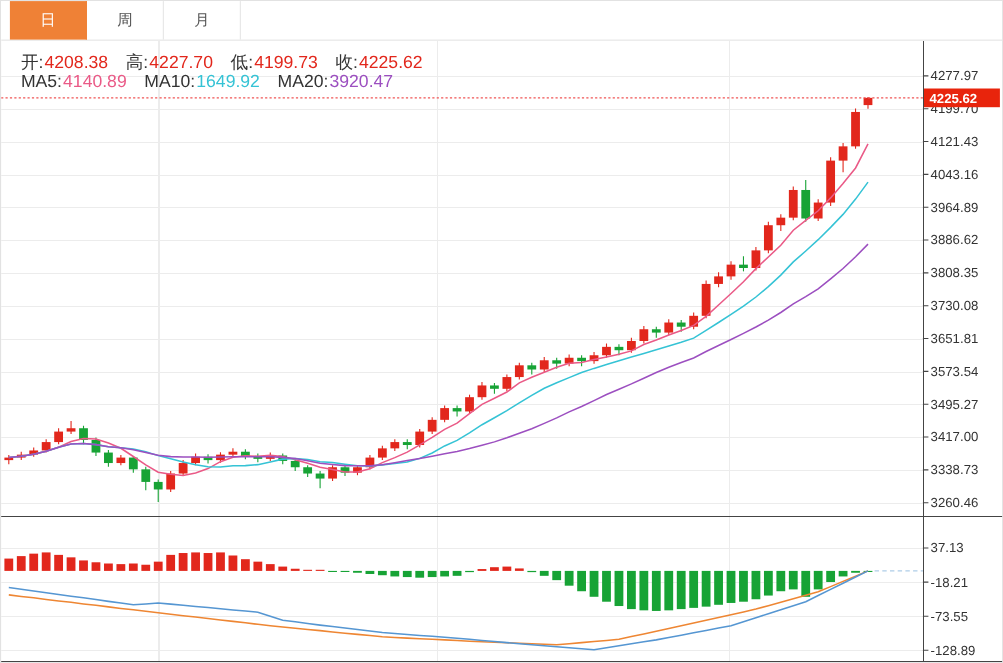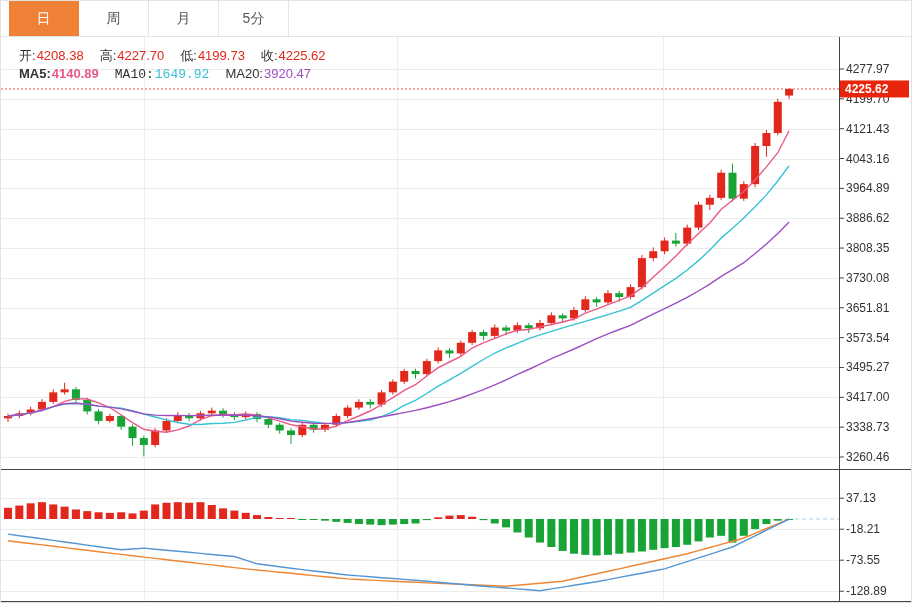--- a/index.html
+++ b/index.html
@@ -13,43 +13,42 @@
     padding-left:8px;background:#fff;border-bottom:1px solid #e4e4e4;box-sizing:border-box;
   }
   .tab{
     width:70px;height:100%;display:flex;align-items:center;justify-content:center;
     font-size:14px;color:#555;border-right:1px solid #e6e6e6;cursor:pointer;box-sizing:border-box;
   }
   .tab.active{background:var(--tab-accent);color:#fff;border-right-color:var(--tab-accent);}
   svg{position:absolute;left:0;display:block;}
   #main-chart{top:36px;}
   #macd-chart{top:468px;}
-  .readout{position:absolute;left:18px;font-size:13px;white-space:nowrap;z-index:5;letter-spacing:0;}
+  .readout{position:absolute;left:18px;font-size:16px;white-space:nowrap;z-index:5;letter-spacing:0;}
   .readout .lbl{color:#333;margin-right:1px;}
   .readout .val{margin-right:16px;}
   .c-up{color:var(--up);}
-  .c-ma5{color:var(--ma5);font-weight:bold;}
-  .c-ma10{color:var(--ma10);font-family:Liberation Mono, monospace;}
+  .c-ma5{color:var(--ma5);}
+  .c-ma10{color:var(--ma10);}
   .c-ma20{color:var(--ma20);text-align:right;}
   .c-diff{color:var(--diff);}
   .c-dea{color:var(--dea);}
   #ohlc-row{top:46px;}
   #ma-row{top:65px;}
   #macd-row{top:471px;}
 </style>
 </head>
 <body>
 
 <div class="screen" style="--up: #e2271c; --down: #17a335; --ma5: #ea5a87; --ma10: #35c3d5; --ma20: #9c4fc0; --diff: #5596d2; --dea: #ee8633; --tab-accent: #ef8136;">
 
   <div class="tabbar">
       <div class="tab active">日</div>
       <div class="tab">周</div>
       <div class="tab">月</div>
-      <div class="tab">5分</div>
     </div>
 
   <svg id="main-chart" width="912" height="432">
       <g stroke="#ececec" stroke-width="1" shape-rendering="crispEdges">
         <line x1="143.5" y1="0" x2="143.5" y2="432"></line>
         <line x1="396.5" y1="0" x2="396.5" y2="432"></line>
         <line x1="662.5" y1="0" x2="662.5" y2="432"></line>
         <line x1="0" y1="32.5" x2="838" y2="32.5"></line>
         <line x1="0" y1="62.5" x2="838" y2="62.5"></line>
         <line x1="0" y1="92.5" x2="838" y2="92.5"></line>

